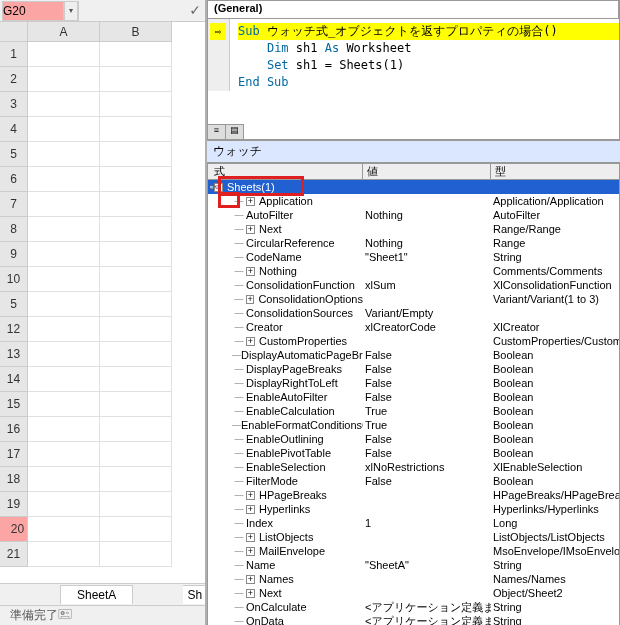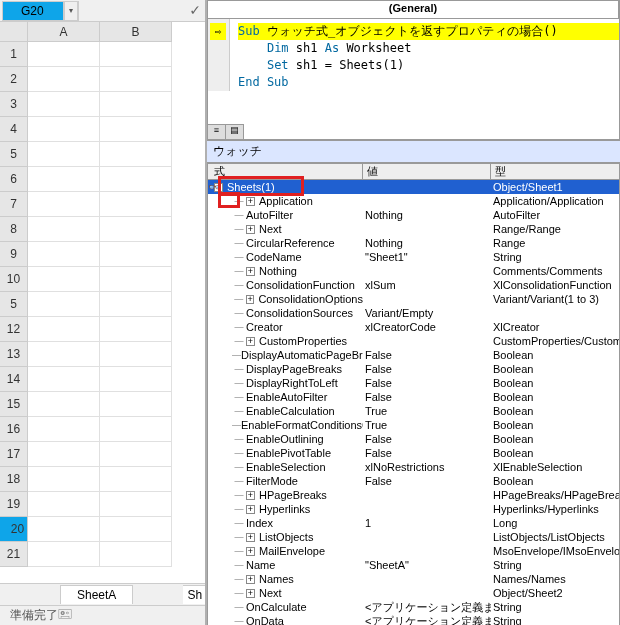--- a/index.html
+++ b/index.html
@@ -23,22 +23,22 @@
     display: flex;
     align-items: center;
     border-bottom: 1px solid #ccc;
     height: 22px;
     background: #f0f0f0;
   }
   .name-box {
     width: 62px;
     height: 20px;
     border: 1px solid #ccc;
-    background: #0ea5e9;
-    padding: 2px 18px;
+    background: #fca5a5;
+    padding: 2px 0;
     margin-left: 2px;
   }
   .name-box-dd {
     width: 14px; height: 20px;
     border: 1px solid #ccc;
     background: #efefef;
     display: flex; align-items: center; justify-content: center;
     font-size: 8px; color: #555;
   }
   .fx-area {
@@ -88,21 +88,21 @@
   .row-h {
     height: 25px;
     background: #e6e6e6;
     border-right: 1px solid #ccc;
     border-bottom: 1px solid #ccc;
     text-align: center;
     line-height: 25px;
     color: #333;
   }
   .row-h.active {
-    background: #0ea5e9;
+    background: #fca5a5;
     padding-left: 8px;
   }
   .cells {
     position: absolute;
     left: 28px; top: 20px;
   }
   .cell-row { display: flex; }
   .cell {
     width: 72px; height: 25px;
     border-right: 1px solid #e0e0e0;
@@ -163,21 +163,20 @@
     height: 18px;
     border-bottom: 1px solid #999;
   }
   .code-dd {
     flex: 1;
     border-right: 1px solid #999;
     background: #fff;
     padding: 1px 6px;
     font-weight: bold;
     font-size: 11px;
-    text-align: center;
   }
   .code-body {
     position: relative;
     padding-left: 30px;
     padding-top: 4px;
     font-family: "MS Gothic","Consolas",monospace;
     font-size: 12px;
     line-height: 17px;
   }
   .code-gutter {
@@ -457,21 +456,20 @@
       <div class="wh-col3">型</div>
     </div>
     <span class="glasses" style="top:16px">👓</span>
     <div class="watch-rows" id="watch-rows">
         <div class="watch-row selected">
           <div class="tree-cell indent-0">
             <span class="tree-toggle">-</span>
             <span>Sheets(1)</span>
           </div>
           <div class="val-cell"></div>
-          <div class="type-cell">Object/Sheet1</div>
         </div>
         <div class="watch-row">
           <div class="tree-cell indent-1">
             <span class="tree-branch">—</span>
             <span class="tree-toggle">+</span>
             <span>Application</span>
           </div>
           <div class="val-cell"></div>
           <div class="type-cell">Application/Application</div>
         </div>

